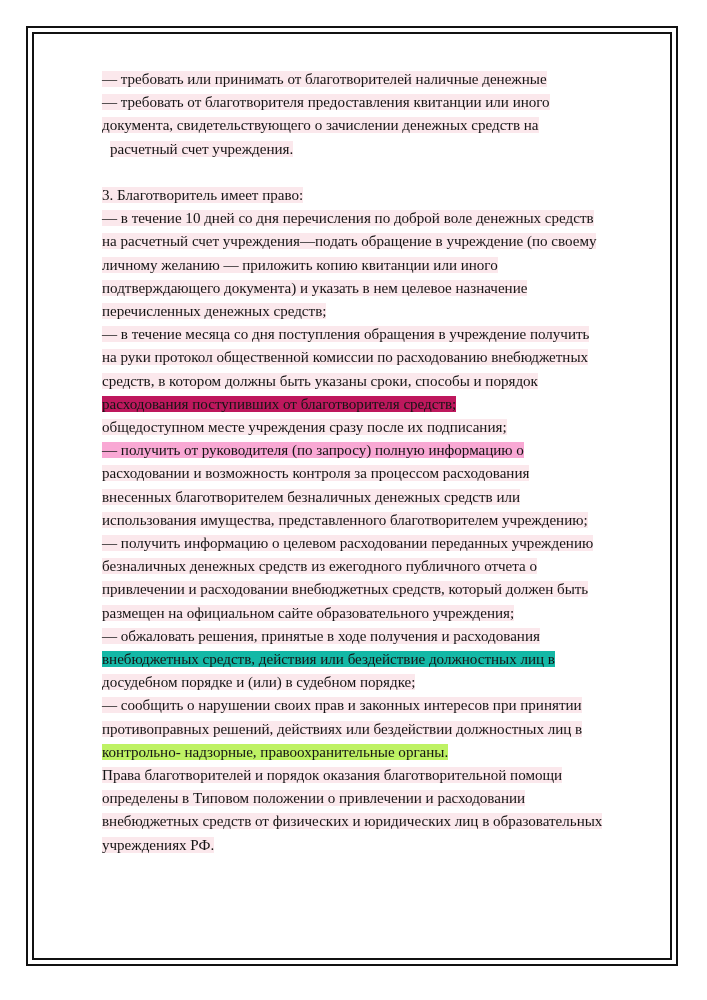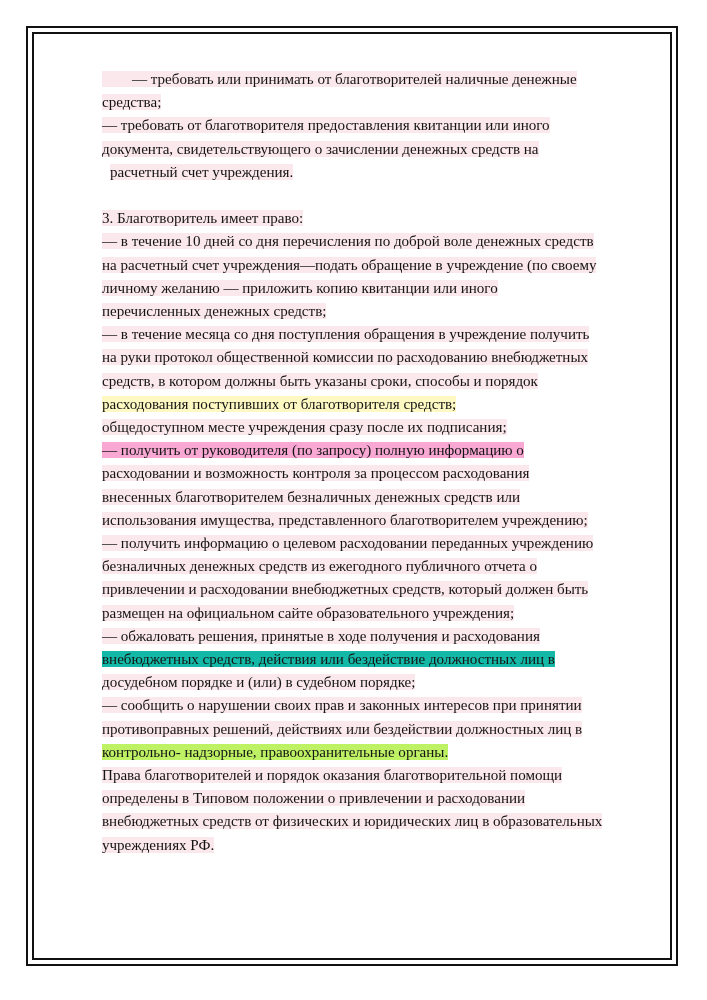--- a/index.html
+++ b/index.html
@@ -66,37 +66,37 @@
     -webkit-box-decoration-break: clone;
   }
 </style>
 </head>
 <body>
 
 <div id="page-frame">
   <div id="page-frame-inner">
     <div id="doc-body" style="color: rgb(20, 20, 20);">
         <div class="doc-paragraph">
-          <div class="doc-line"><span class="hl" style="background-color: rgb(251, 232, 236); padding-left: 30px;">— требовать или принимать от благотворителей наличные денежные</span></div>
-          <div class="doc-line"><span class="hl" style="background-color: rgb(251, 232, 236);">средства;</span></div>
+          <div class="doc-line"><span class="hl" style="background-color: rgb(251, 232, 236);">— требовать или принимать от благотворителей наличные денежные</span></div>
           <div class="doc-line"><span class="hl" style="background-color: rgb(251, 232, 236);">— требовать от благотворителя предоставления квитанции или иного</span></div>
           <div class="doc-line"><span class="hl" style="background-color: rgb(251, 232, 236);">документа, свидетельствующего о зачислении денежных средств на</span></div>
           <div class="doc-line"><span class="hl" style="background-color: rgb(251, 232, 236); margin-left: 8px;">расчетный счет учреждения.</span></div>
         </div>
         <div class="para-gap"></div>
         <div class="doc-paragraph">
           <div class="doc-line"><span class="hl" style="background-color: rgb(251, 232, 236);">3. Благотворитель имеет право:</span></div>
           <div class="doc-line"><span class="hl" style="background-color: rgb(251, 232, 236);">— в течение 10 дней со дня перечисления по доброй воле денежных средств</span></div>
           <div class="doc-line"><span class="hl" style="background-color: rgb(251, 232, 236);">на расчетный счет учреждения—подать обращение в учреждение (по своему</span></div>
           <div class="doc-line"><span class="hl" style="background-color: rgb(251, 232, 236);">личному желанию — приложить копию квитанции или иного</span></div>
+          <div class="doc-line"><span class="hl" style="background-color: rgb(251, 232, 236);">подтверждающего документа) и указать в нем целевое назначение</span></div>
           <div class="doc-line"><span class="hl" style="background-color: rgb(251, 232, 236);">перечисленных денежных средств;</span></div>
           <div class="doc-line"><span class="hl" style="background-color: rgb(251, 232, 236);">— в течение месяца со дня поступления обращения в учреждение получить</span></div>
           <div class="doc-line"><span class="hl" style="background-color: rgb(251, 232, 236);">на руки протокол общественной комиссии по расходованию внебюджетных</span></div>
           <div class="doc-line"><span class="hl" style="background-color: rgb(251, 232, 236);">средств, в котором должны быть указаны сроки, способы и порядок</span></div>
-          <div class="doc-line"><span class="hl" style="background-color: #fef9c3; margin-top: 39px;">расходования поступивших от благотворителя средств;</span></div>
+          <div class="doc-line"><span class="hl" style="background-color: #be185d; margin-top: 39px;">расходования поступивших от благотворителя средств;</span></div>
           <div class="doc-line"><span class="hl" style="background-color: rgb(251, 232, 236);">общедоступном месте учреждения сразу после их подписания;</span></div>
           <div class="doc-line"><span class="hl" style="background-color: #f9a8d4;">— получить от руководителя (по запросу) полную информацию о</span></div>
           <div class="doc-line"><span class="hl" style="background-color: rgb(251, 232, 236);">расходовании и возможность контроля за процессом расходования</span></div>
           <div class="doc-line"><span class="hl" style="background-color: rgb(251, 232, 236);">внесенных благотворителем безналичных денежных средств или</span></div>
           <div class="doc-line"><span class="hl" style="background-color: rgb(251, 232, 236);">использования имущества, представленного благотворителем учреждению;</span></div>
           <div class="doc-line"><span class="hl" style="background-color: rgb(251, 232, 236);">— получить информацию о целевом расходовании переданных учреждению</span></div>
           <div class="doc-line"><span class="hl" style="background-color: rgb(251, 232, 236);">безналичных денежных средств из ежегодного публичного отчета о</span></div>
           <div class="doc-line"><span class="hl" style="background-color: rgb(251, 232, 236);">привлечении и расходовании внебюджетных средств, который должен быть</span></div>
           <div class="doc-line"><span class="hl" style="background-color: rgb(251, 232, 236);">размещен на официальном сайте образовательного учреждения;</span></div>
           <div class="doc-line"><span class="hl" style="background-color: rgb(251, 232, 236);">— обжаловать решения, принятые в ходе получения и расходования</span></div>

